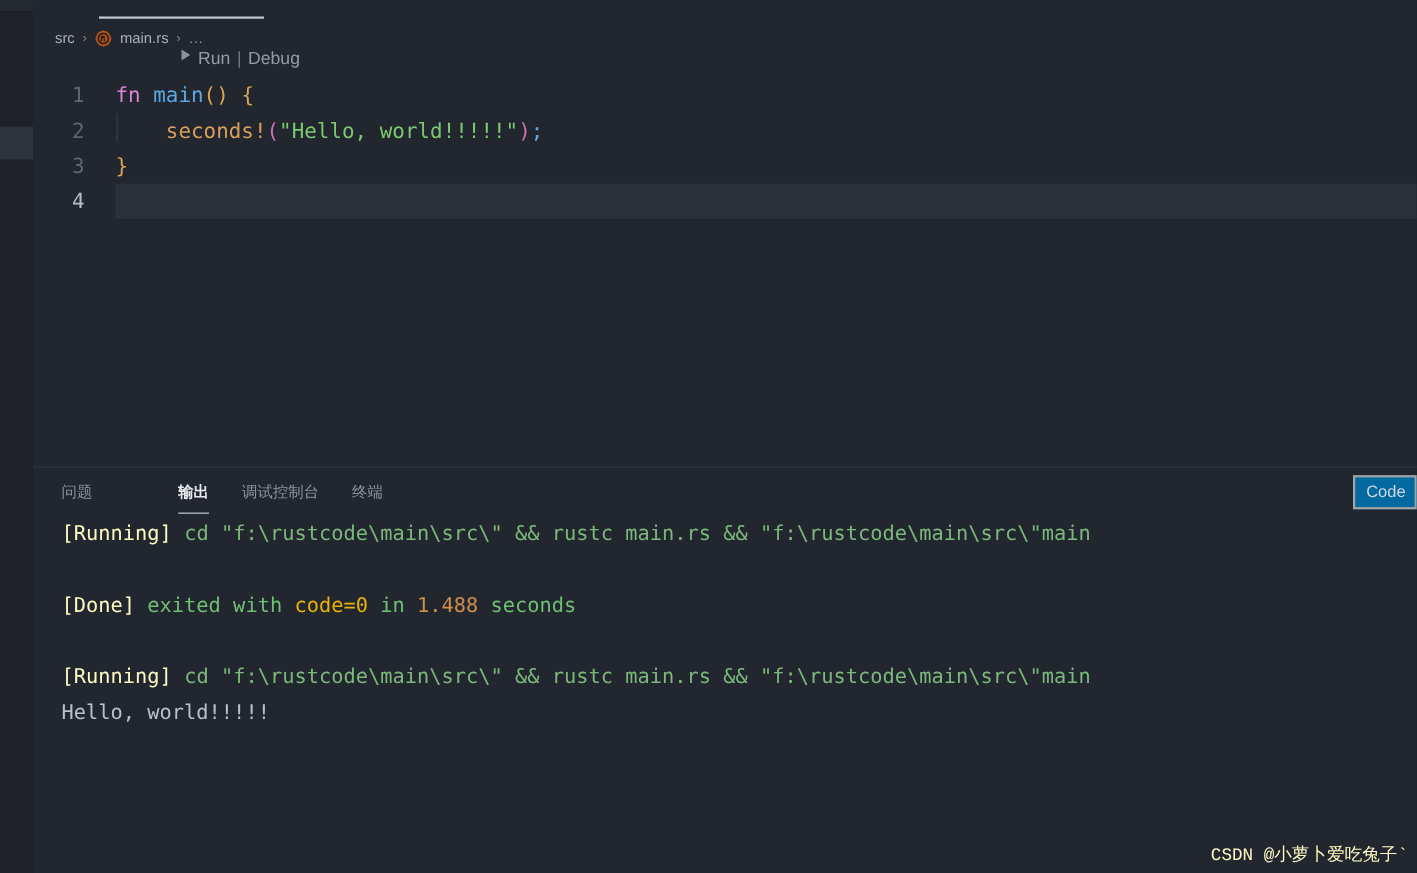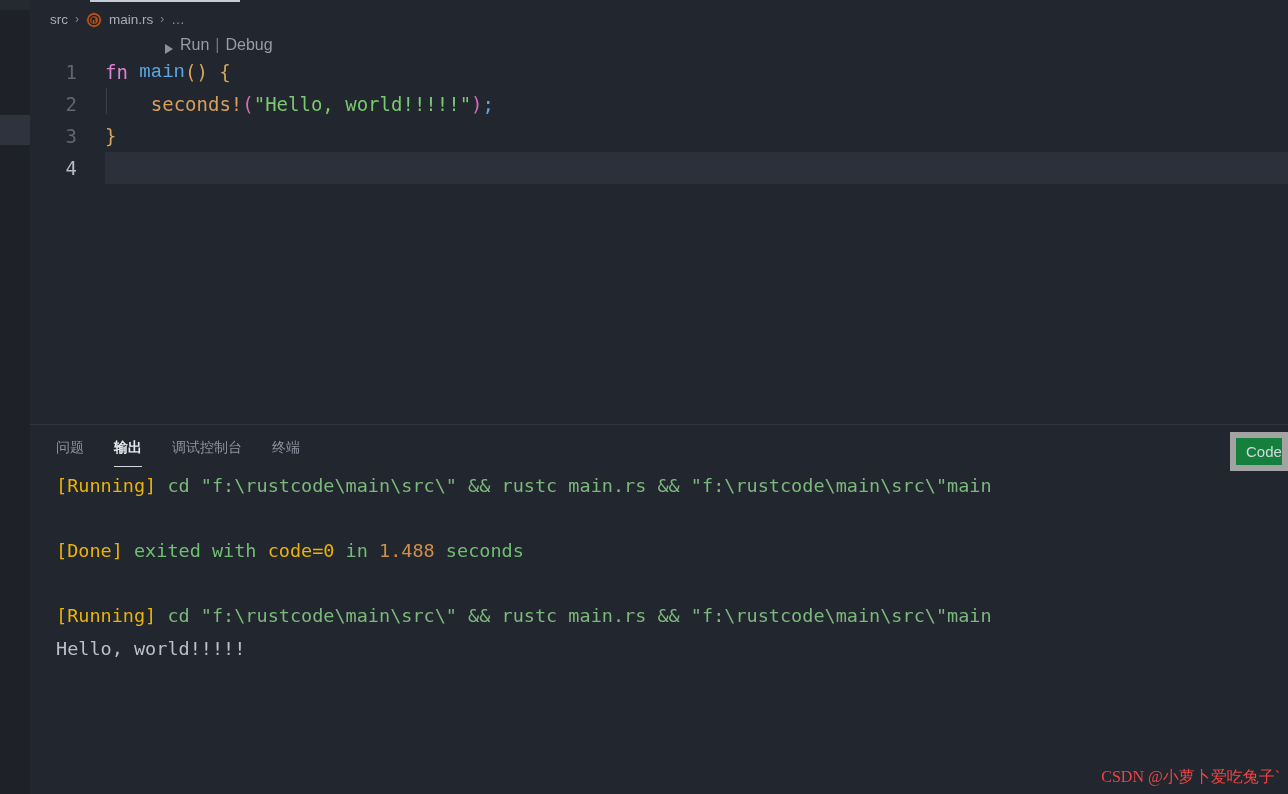--- a/index.html
+++ b/index.html
@@ -39,21 +39,21 @@
   #left-gutter .gutter-top {
     position: absolute;
     left: 0; top: 0;
     width: 30px; height: 10px;
     background: #252930;
   }
 
   
   #editor-col {
     position: absolute;
-    left: 30px; top: 0;
+    left: 30px; top: 15px;
     width: 1258px; height: 424px;
     background: #22262e;
   }
 
   
   #tab-strip {
     position: absolute;
     left: 0; top: 0;
     width: 1258px; height: 4px;
     background: #22262e;
@@ -94,21 +94,21 @@
     color: #8b949f;
     letter-spacing: 1px;
   }
 
   
   #codelens {
     position: absolute;
     left: 135px; top: 30px;
     height: 24px;
     display: flex;
-    align-items: flex-end;
+    align-items: flex-start;
     font-size: 16px;
     color: #8a929d;
     white-space: nowrap;
   }
   #codelens .play {
     display: inline-block;
     width: 0; height: 0;
     border-left: 8px solid #8a929d;
     border-top: 5.5px solid transparent;
     border-bottom: 5.5px solid transparent;
@@ -158,21 +158,21 @@
     width: 1px;
     height: 26px;
     background: #3a4049;
     position: relative;
     left: 1px;
     margin-right: -1px;
     vertical-align: middle;
   }
   
   .t-kw    { color: #d783d6; }
-  .t-fn    { color: #5aa7e4; font-family: Liberation Mono, monospace; }
+  .t-fn    { color: #5aa7e4; }
   .t-punct { color: #d8a657; }
   .t-macro { color: #d79e5c; }
   .t-paren { color: #d06fb5; }
   .t-str   { color: #7bc96f; }
   .t-plain { color: #c5cbd4; }
   .t-semi  { color: #5aa7e4; }
 
   
   #panel {
     position: absolute;
@@ -193,41 +193,42 @@
     color: #8b939f;
     margin-right: 30px;
     padding-bottom: 6px;
     position: relative;
     top: 3px;
     cursor: default;
   }
   .panel-tab.active {
     color: #e6eaf0;
     font-weight: bold;
+    margin-left: 48px;
   }
   .panel-tab.active::after {
     content: "";
     position: absolute;
     left: 0; right: 0;
     bottom: -4px;
     height: 1px;
     background: #d5dae1;
   }
   #panel-actions {
     position: absolute;
     right: 0; top: 7px;
     display: flex;
     align-items: center;
   }
   #channel-select {
-    background: #15803d;
+    background: #0369a1;
     color: #d3d8e0;
     font-size: 15px;
     padding: 5px 8px 5px 10px;
-    border: 6px solid #a3a3a3;
+    border: 2px solid #a3a3a3;
     white-space: nowrap;
     overflow: hidden;
     width: 58px;
     box-sizing: border-box;
   }
 
   
   #output-body {
     position: absolute;
     left: 0; top: 45px;
@@ -237,35 +238,35 @@
     font-size: 18.5px;
     line-height: 32.5px;
     padding-left: 26px;
     box-sizing: border-box;
   }
   .out-line {
     white-space: pre;
     height: 32.5px;
   }
   .out-blank { height: 32.5px; }
-  .o-tag    { color: #eab308; }
+  .o-tag    { color: #fef9c3; }
   .o-cmd    { color: #7cb87c; }
   .o-green  { color: #6fbf73; }
   .o-stdout { color: #b9c0ca; }
   .o-code   { color: #eab308; }
   .o-time   { color: #d08f4a; }
 
   
   #watermark {
     position: absolute;
     right: 8px;
     bottom: 6px;
     font-size: 16px;
-    color: #ef4444;
-    font-family: Liberation Serif, serif;
+    color: #fef9c3;
+    font-family: Liberation Mono, monospace;
     white-space: nowrap;
   }
 </style>
 </head>
 <body>
 
 <div id="app">
 
   <div id="left-gutter">
     <div class="gutter-top"></div>

